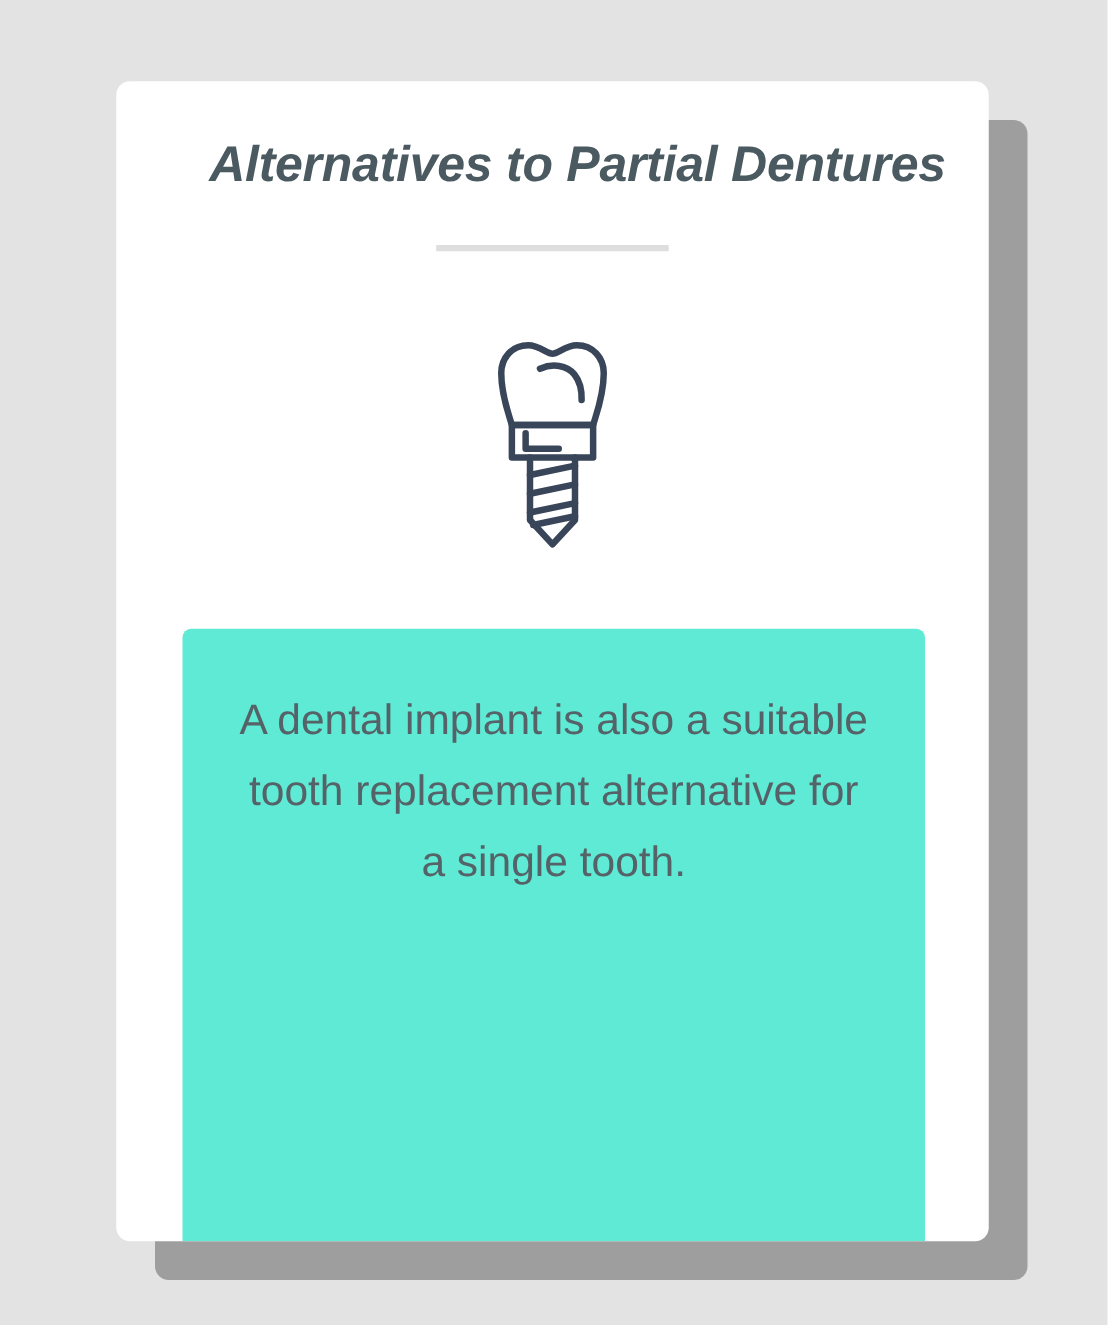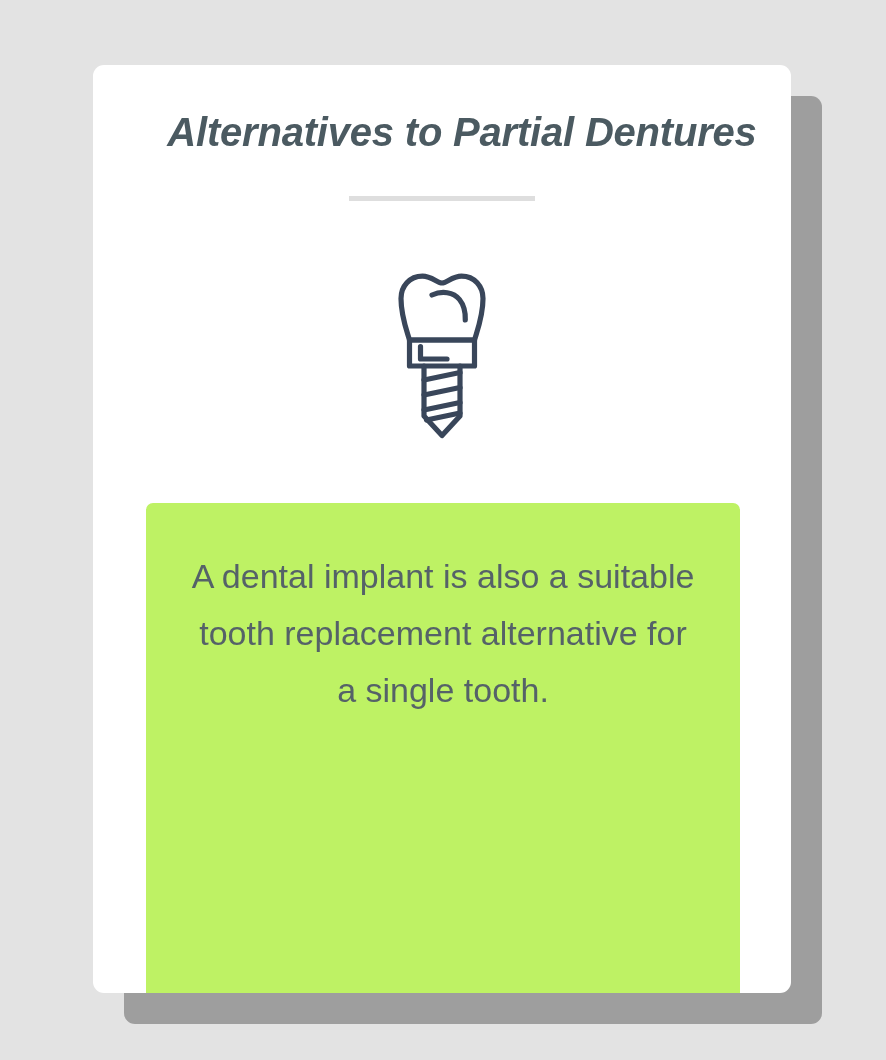--- a/index.html
+++ b/index.html
@@ -85,21 +85,21 @@
     height: 172px;
   }
 
   
   #body-panel {
     position: absolute;
     left: 53px;
     top: 438px;
     width: 594px;
     height: 490px;
-    background: #bef264;
+    background: #5eead4;
     border-radius: 7px 7px 0 0;
   }
 
   #body-text {
     position: absolute;
     left: 40px;
     top: 45px;
     width: 514px;
     text-align: center;
     font-size: 34px;

